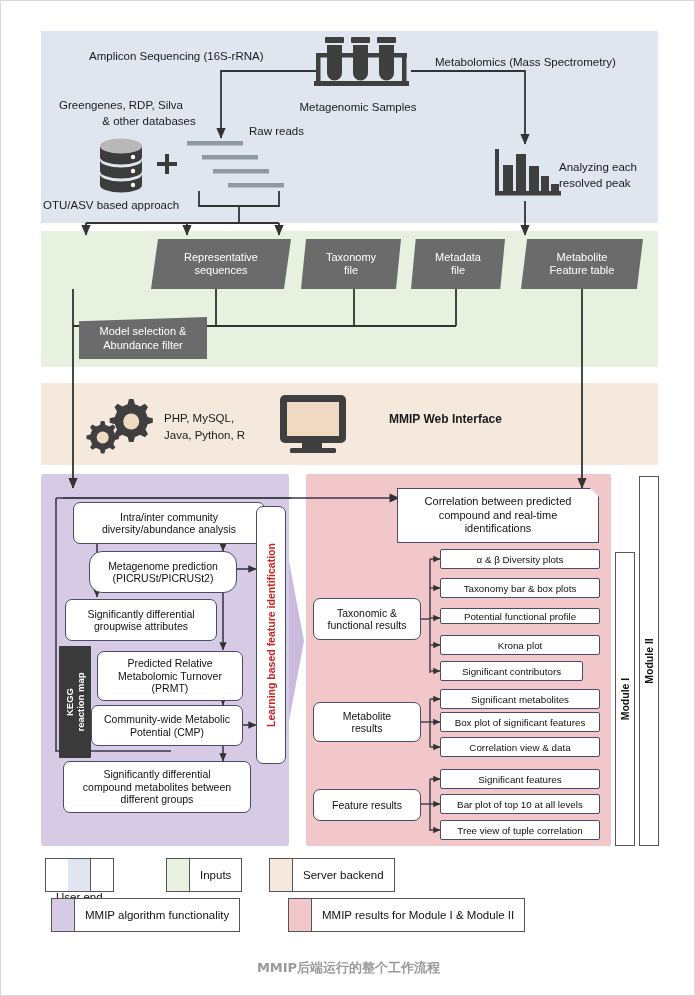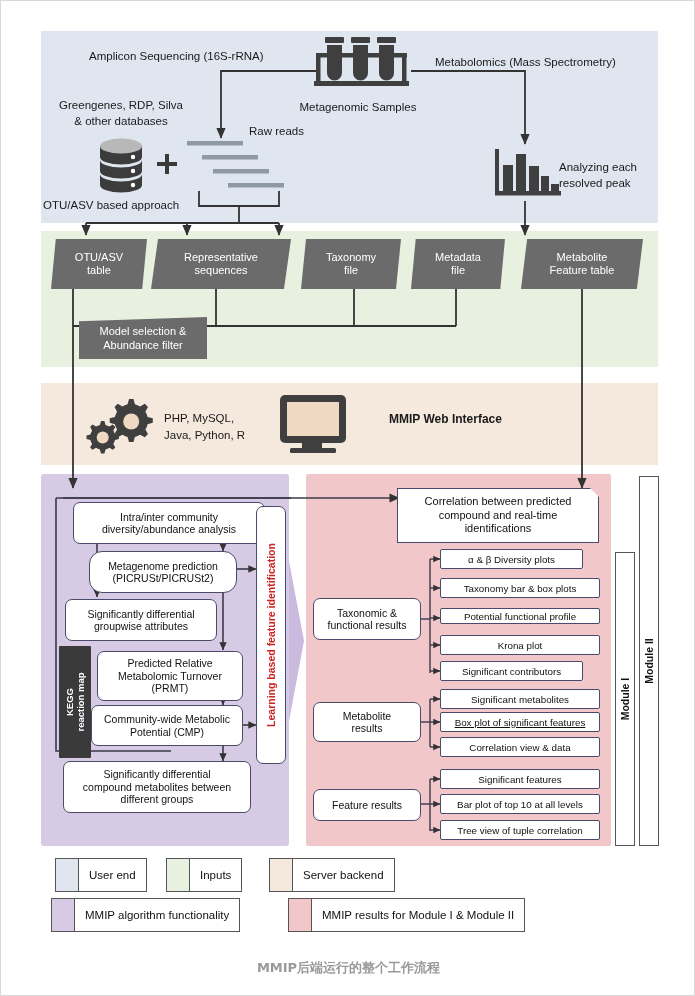--- a/index.html
+++ b/index.html
@@ -202,21 +202,21 @@
       <path d="M429,829 L439,829" marker-end="url(#ahs)"></path>
     </g>
 
     <path d="M288,560 L303,640 L288,720 Z" fill="#c7b6dc" stroke="none" opacity="0.95"></path>
   </svg>
 
   <div class="lbl" style="left:88px;top:49px;">Amplicon Sequencing (16S-rRNA)</div>
   <div class="lbl" style="left:434px;top:55px;">Metabolomics (Mass Spectrometry)</div>
 
   <div class="lbl c" style="left:40px;top:98px;width:160px;">Greengenes, RDP, Silva</div>
-  <div class="lbl c" style="left:40px;top:114px;width:160px;">&amp; other databases</div>
+  <div class="lbl c" style="left:40px;top:114px;width:160px;padding-left:28px;">&amp; other databases</div>
 
   <div class="lbl c" style="left:287px;top:100px;width:140px;">Metagenomic Samples</div>
 
   <div class="lbl" style="left:248px;top:124px;">Raw reads</div>
 
   <div class="lbl" style="left:558px;top:160px;">Analyzing each</div>
   <div class="lbl" style="left:558px;top:176px;">resolved peak</div>
 
   <div class="lbl" style="left:42px;top:198px;">OTU/ASV based approach</div>
 
@@ -268,26 +268,20 @@
       <rect x="0" y="2" width="4" height="46"></rect>
       <rect x="0" y="44" width="66" height="4.5"></rect>
       <rect x="8" y="18" width="10" height="26"></rect>
       <rect x="21" y="7" width="10" height="37"></rect>
       <rect x="34" y="19" width="10" height="25"></rect>
       <rect x="46" y="29" width="8" height="15"></rect>
       <rect x="56" y="37" width="8" height="7"></rect>
     </g>
   </svg>
 
-  <div class="pgram" style="left:50px;top:238px;width:96px;height:50px;">
-    <div>
-      <div>OTU/ASV</div>
-      <div>table</div>
-    </div>
-  </div>
 
   <div class="pgram" style="left:150px;top:238px;width:140px;height:50px;">
     <div>
       <div>Representative</div>
       <div>sequences</div>
     </div>
   </div>
 
   <div class="pgram" style="left:300px;top:238px;width:100px;height:50px;">
     <div>
@@ -415,42 +409,42 @@
     <div>
       <div>Metabolite</div>
       <div>results</div>
     </div>
   </div>
 
   <div class="wbox" style="left:312px;top:788px;width:108px;height:32px;">
     <div>Feature results</div>
   </div>
 
-  <div class="wbox sm sq" style="left:439px;top:548px;width:143px;height:20px;">α &amp; β Diversity plots</div>
+  <div class="wbox sm sq" style="left:439px;top:548px;width:160px;height:20px;">α &amp; β Diversity plots</div>
   <div class="wbox sm sq" style="left:439px;top:577px;width:160px;height:20px;">Taxonomy bar &amp; box plots</div>
   <div class="wbox sm sq" style="left:439px;top:607px;width:160px;height:16px;">Potential functional profile</div>
   <div class="wbox sm sq" style="left:439px;top:634px;width:160px;height:20px;">Krona plot</div>
   <div class="wbox sm sq" style="left:439px;top:660px;width:143px;height:20px;">Significant contributors</div>
 
   <div class="wbox sm sq" style="left:439px;top:688px;width:160px;height:20px;">Significant metabolites</div>
-  <div class="wbox sm sq" style="left:439px;top:711px;width:160px;height:20px;text-decoration:underline;">Box plot of significant features</div>
+  <div class="wbox sm sq" style="left:439px;top:711px;width:160px;height:20px;">Box plot of significant features</div>
   <div class="wbox sm sq" style="left:439px;top:736px;width:160px;height:20px;">Correlation view &amp; data</div>
 
   <div class="wbox sm sq" style="left:439px;top:768px;width:160px;height:20px;">Significant features</div>
   <div class="wbox sm sq" style="left:439px;top:793px;width:160px;height:20px;">Bar plot of top 10 at all levels</div>
   <div class="wbox sm sq" style="left:439px;top:819px;width:160px;height:20px;">Tree view of tuple correlation</div>
 
   <div class="vbox" style="left:614px;top:551px;width:20px;height:294px;">
     <div class="vtxt">Module I</div>
   </div>
   <div class="vbox" style="left:638px;top:475px;width:20px;height:370px;">
     <div class="vtxt">Module II</div>
   </div>
 
-  <div class="legend-item" style="left:54px;top:857px;">
+  <div class="legend-item" style="left:44px;top:857px;flex-direction:column;">
     <div class="legend-swatch" style="background:#dfe6f0;"></div>
     <div class="legend-text">User end</div>
   </div>
 
   <div class="legend-item" style="left:165px;top:857px;">
     <div class="legend-swatch" style="background:#e8f0e0;"></div>
     <div class="legend-text">Inputs</div>
   </div>
 
   <div class="legend-item" style="left:268px;top:857px;">

